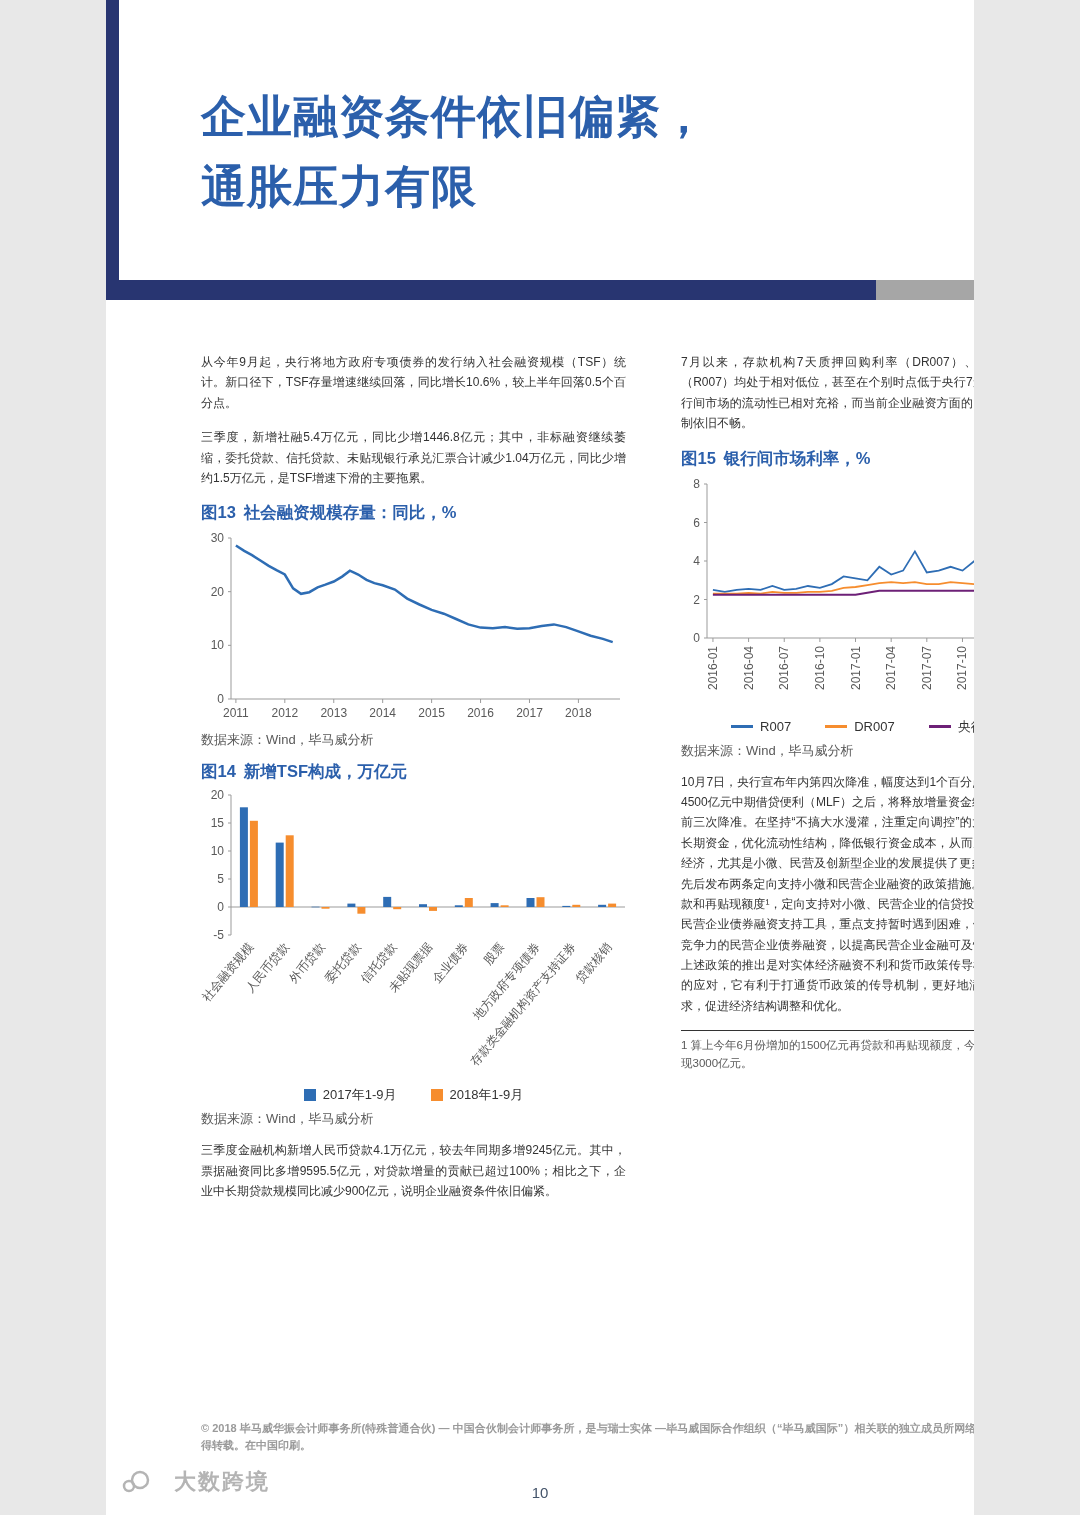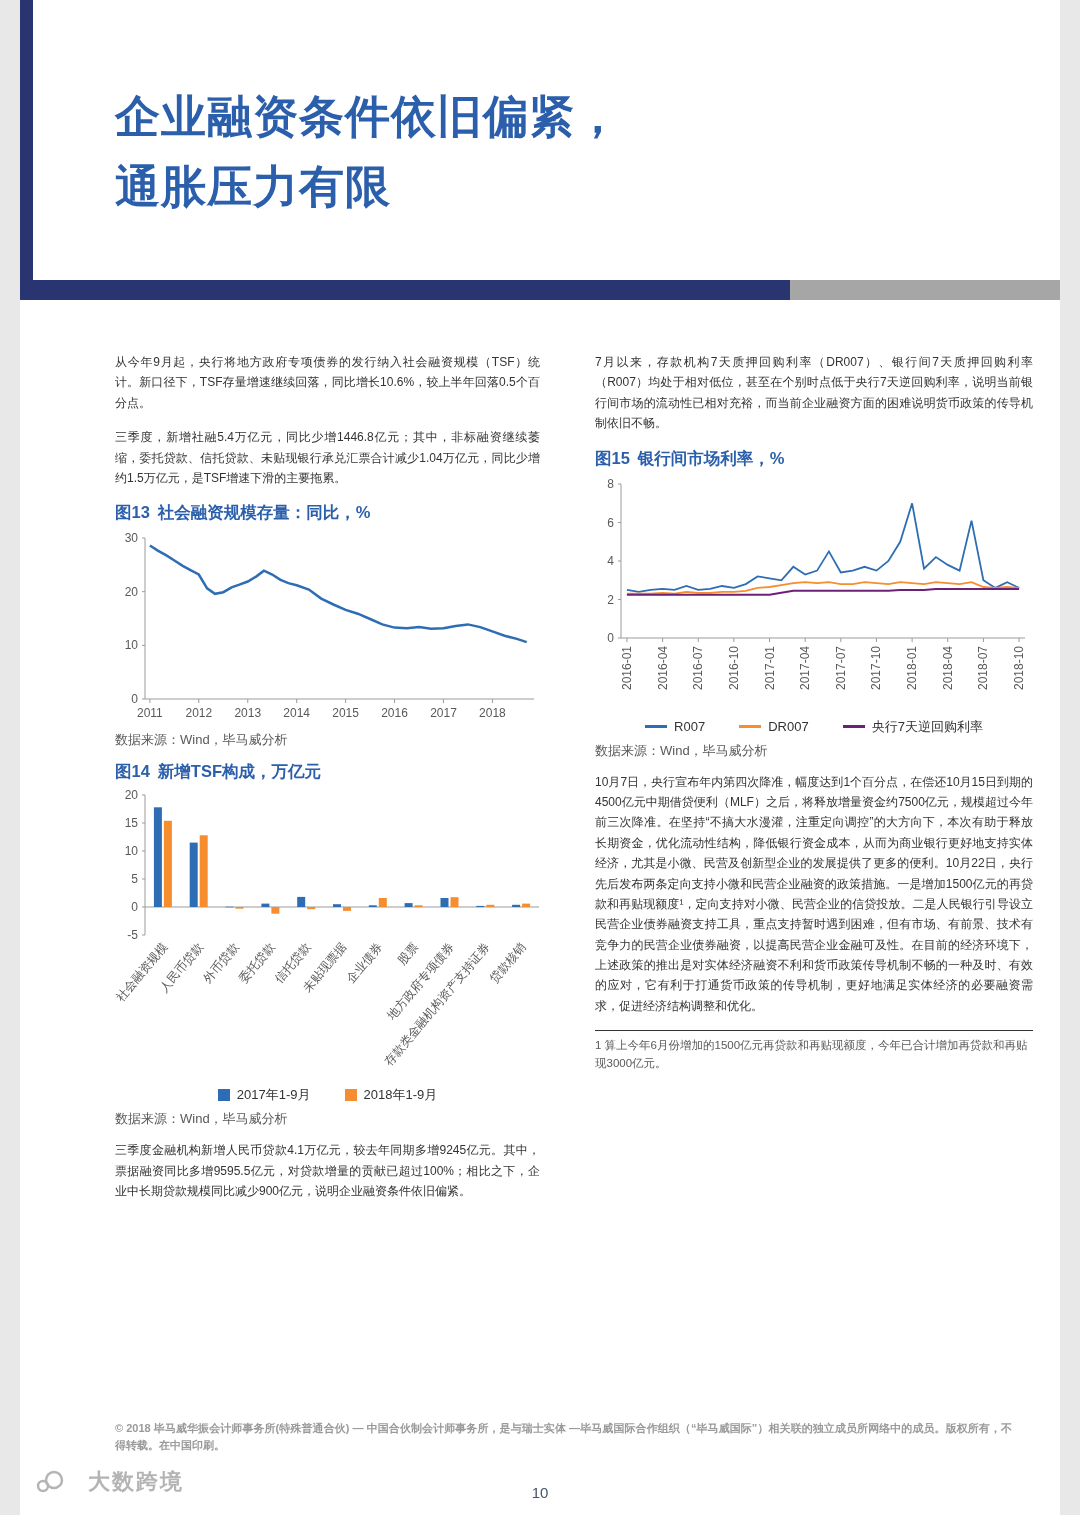--- a/index.html
+++ b/index.html
@@ -1,19 +1,19 @@
 <!DOCTYPE html>
 <html><head>
 <meta charset="utf-8">
 <style>
   * { box-sizing: border-box; margin: 0; padding: 0; }
   html,body { background:#e8e8e8; }
   body { font-family: "Liberation Sans","DejaVu Sans",sans-serif; }
   .page {
-    position: relative; width: 1040px; height: 1515px;
+    position: relative; width: 868px; height: 1515px;
     background: #ffffff; margin: 0 auto; overflow: hidden;
   }
   .left-strip { position:absolute; left:0; top:0; width:13px; height:300px; background:#283571; }
   .title { position:absolute; left:95px; top:82px; font-size:45px; font-weight:bold;
            color:#2b5fab; line-height:1.55; letter-spacing:1px; }
   .divider-dark { position:absolute; left:0; top:280px; width:770px; height:20px; background:#283571; }
   .divider-gray { position:absolute; left:770px; top:280px; width:310px; height:20px; background:#a6a6a6; }
 
   .col { position:absolute; top:352px; }
   .col-left  { left:95px;  width:425px; }

